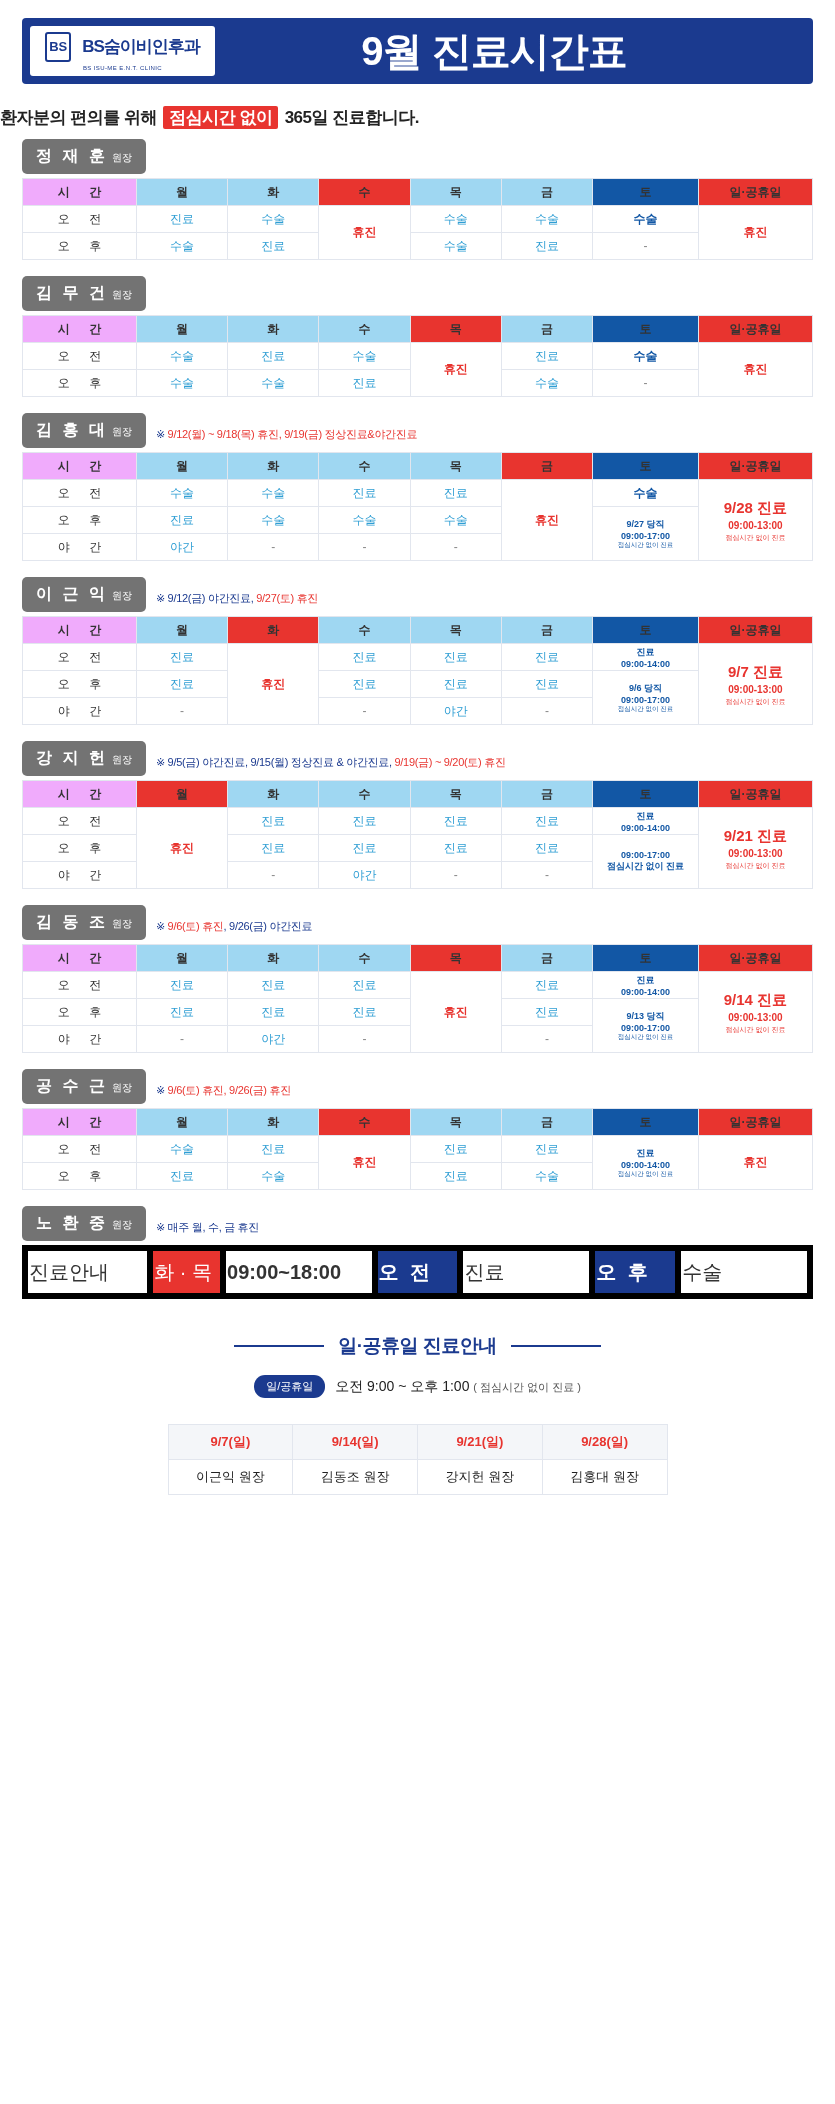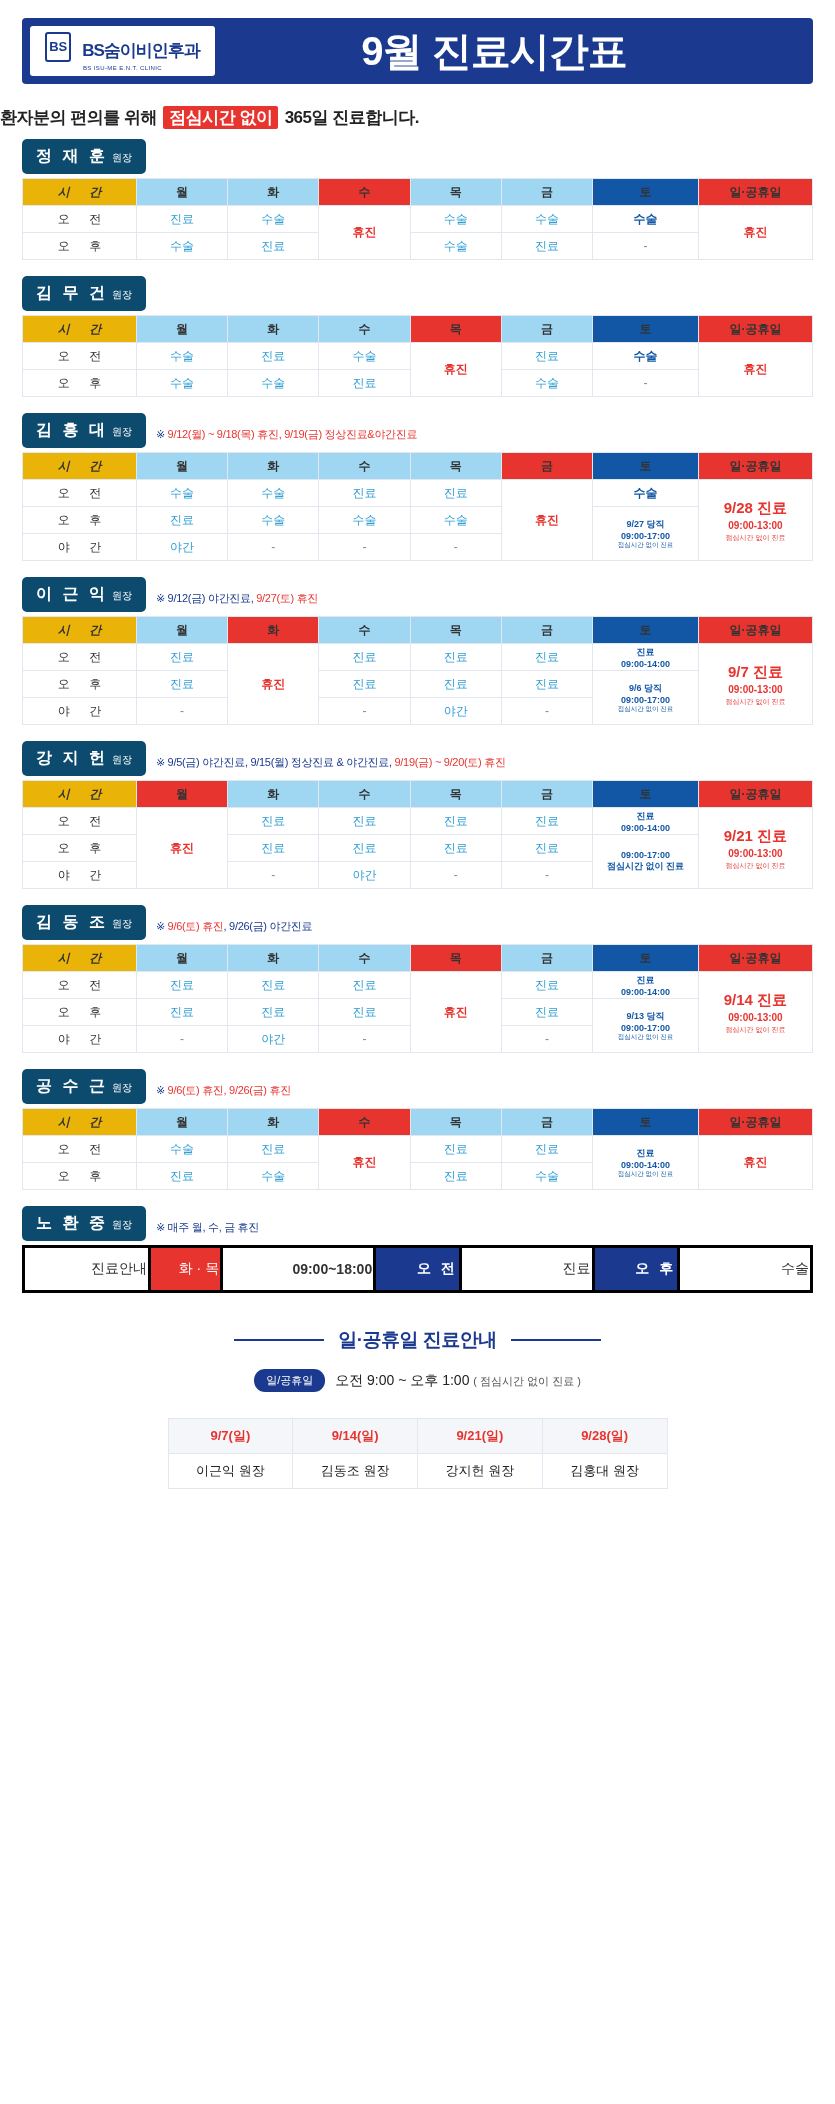--- a/index.html
+++ b/index.html
@@ -21,21 +21,21 @@
     display:flex;align-items:center;
     position:relative;
     overflow:hidden;
   }
   .logo-box{
     width:185px;height:50px;margin-left:8px;
     background:#ffffff;border-radius:3px;
     display:flex;align-items:center;justify-content:center;
     flex-direction:column;
   }
-  .logo-row{display:flex;align-items:flex-end;gap:11px;}
+  .logo-row{display:flex;align-items:center;gap:11px;}
   .logo-mark{
     width:22px;height:26px;border:2px solid #1b3a8f;border-radius:3px;
     display:flex;align-items:center;justify-content:center;
     font-size:13px;color:#1b3a8f;font-weight:bold;line-height:1;
   }
   .logo-text{font-size:17px;font-weight:bold;color:#1b3a8f;letter-spacing:-1px;}
   .logo-sub{font-size:6px;color:#1b3a8f;letter-spacing:.4px;margin-top:3px;}
   .header-title{
     flex:1;text-align:center;color:#fff;font-size:40px;font-weight:bold;
     letter-spacing:-1px;margin-right:40px;
@@ -47,21 +47,21 @@
     font-size:17px;font-weight:bold;color:#222;letter-spacing:-.5px;
   }
   .subtitle .hl{
     background:#e8342f;color:#fff;padding:2px 6px;border-radius:2px;margin:0 2px;
   }
 
   
   .doc-block{margin:0 22px 16px 22px;}
   .doc-head{display:flex;align-items:flex-end;gap:10px;margin-bottom:4px;}
   .doc-name-tag{
-    background:#0c4a6e;color:#fff;border-radius:5px;
+    background:#737373;color:#fff;border-radius:5px;
     padding:7px 14px 7px 14px;
     font-size:16px;font-weight:bold;letter-spacing:3px;
     display:flex;align-items:baseline;gap:4px;
     min-width:88px;
   }
   .doc-name-tag .role{font-size:10px;font-weight:normal;letter-spacing:0;}
   .doc-note{
     font-size:11px;color:#1b3a8f;padding-bottom:6px;letter-spacing:-.3px;
   }
   .doc-note .red{color:#e8342f;}
@@ -74,42 +74,42 @@
     border:1px solid #e2e6ee;
     text-align:center;vertical-align:middle;
     font-size:12px;height:24px;color:#333;
   }
   col.c-label{width:14%;}
   col.c-day{width:11.2%;}
   col.c-sat{width:13%;}
   col.c-sun{width:14%;}
 
   thead td{font-weight:bold;font-size:13px;height:27px;}
-  .h-label{background:#eab308;color:#333;letter-spacing:8px;text-indent:8px;font-style:italic;}
+  .h-label{background:#f0abfc;color:#333;letter-spacing:8px;text-indent:8px;}
   .h-blue{background:#9fd7f2;color:#12527a;}
   .h-red{background:#e8342f;color:#ffffff;}
   .h-sat{background:#1257a5;color:#ffffff;}
   .h-sun{background:#e8342f;color:#ffffff;}
 
   .rlabel{letter-spacing:8px;text-indent:8px;font-size:13px;color:#333;background:#fff;}
   .cell-blue{color:#2f9ed4;}
   .cell-navy{color:#1257a5;font-weight:bold;}
   .cell-red{color:#e8342f;font-weight:bold;}
   .cell-dash{color:#888;}
   .cell-sun{color:#e8342f;font-weight:bold;font-size:12px;line-height:1.45;}
   .cell-sun .big{font-size:15px;}
   .cell-sun .t{font-size:10px;font-weight:bold;color:#e8342f;}
   .cell-sun .s{font-size:7px;font-weight:normal;color:#e8342f;}
   .sat-duty .d1{font-size:9px;font-weight:bold;color:#1257a5;}
   .sat-duty .d2{font-size:9px;font-weight:bold;color:#1257a5;}
   .sat-duty .d3{font-size:6.5px;color:#1257a5;}
 
   
   table.single{width:100%;border-collapse:collapse;table-layout:fixed;border:1px solid #d9dde6;}
-  table.single td{border:3px solid #000000;text-align:right;font-size:14px;height:40px;}
+  table.single td{border:6px solid #000000;text-align:left;font-size:20px;height:40px;}
   .sg-label{width:18%;background:#fff;color:#333;font-size:14px;}
   .sg-red{width:10%;background:#e8342f;color:#fff;font-weight:normal;}
   .sg-time{width:22%;background:#fff;color:#333;font-weight:bold;font-size:15px;}
   .sg-navy{width:12%;background:#1b3a8f;color:#fff;font-weight:bold;letter-spacing:3px;}
   .sg-val{width:19%;background:#fff;color:#333;}
 
   
   .hol-title-wrap{display:flex;align-items:center;justify-content:center;gap:14px;margin:34px 0 16px 0;}
   .hol-line{width:90px;height:2px;background:#1b3a8f;}
   .hol-title{font-size:19px;font-weight:bold;color:#1b3a8f;letter-spacing:-.5px;}

